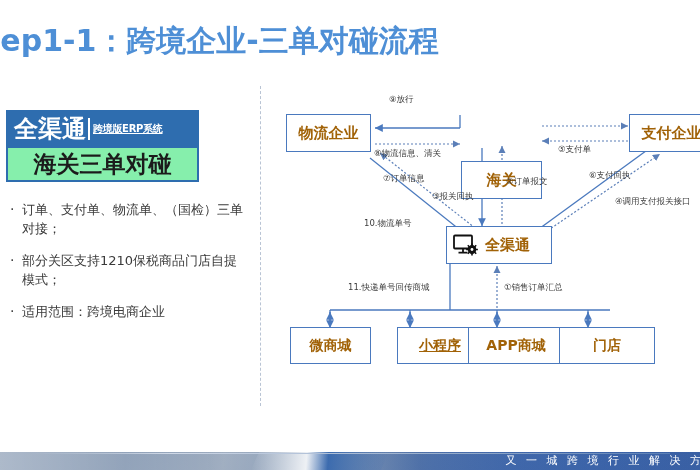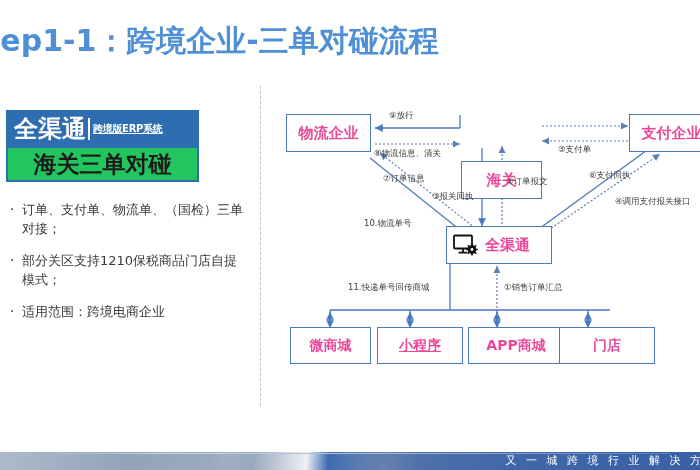--- a/index.html
+++ b/index.html
@@ -40,21 +40,21 @@
   .badge-blue .bar{
     display:inline-block;width:2px;height:22px;background:#ffffff;
     margin:0 3px 0 2px;
   }
   .badge-blue .b2{
     color:#ffffff;font-size:10px;font-weight:bold;line-height:12px;
     letter-spacing:-0.3px;
     text-decoration:underline;
   }
   .badge-white{
-    background:#22c55e;border:2px solid #2E6DAF;border-top:none;
+    background:#86efac;border:2px solid #2E6DAF;border-top:none;
     height:34px;display:flex;align-items:center;justify-content:center;
     box-sizing:border-box;
   }
   .badge-white span{
     color:#1b1b1b;font-size:23px;font-weight:bold;letter-spacing:0px;
   }
 
   #bullets{margin-top:18px;padding-left:10px;}
   .bullet{
     display:flex;align-items:flex-start;margin-bottom:13px;
@@ -67,21 +67,21 @@
   .bullet .txt{flex:1 1 auto;}
 
   
   #diagram{position:absolute;left:270px;top:86px;width:430px;height:320px;}
   #diagram svg{position:absolute;left:0;top:0;}
 
   .node{
     position:absolute;box-sizing:border-box;
     border:1.6px solid #4A79BE;background:#ffffff;
     display:flex;align-items:center;justify-content:center;
-    color:#ec4899;font-weight:bold;letter-spacing:0px;
+    color:#a16207;font-weight:bold;letter-spacing:0px;
     z-index:3;
   }
   .node.top{font-size:15px;}
   .node.bottom{font-size:14px;}
   .node.center{font-size:15px;justify-content:flex-start;padding-left:6px;}
   .node.center .lbl{margin-left:6px;}
 
   .mon-ico{flex:0 0 auto;width:26px;height:22px;position:relative;}
 
   .edge-label{
@@ -231,31 +231,31 @@
           <circle cx="19" cy="15.5" r="4.2" fill="#111"></circle>
           <circle cx="19" cy="15.5" r="1.4" fill="#fff"></circle>
         </svg>
       </span>
       <span class="lbl">全渠通</span>
     </div>
 
     <div class="node bottom" style="left:20px;top:241px;width:81px;height:37px;">
       <span>微商城</span>
     </div>
-    <div class="node bottom" style="left:107px;top:241px;width:86px;height:37px;text-decoration:underline;">
+    <div class="node bottom" style="left:127px;top:241px;width:86px;height:37px;text-decoration:underline;">
       <span>小程序</span>
     </div>
     <div class="node bottom" style="left:198px;top:241px;width:96px;height:37px;">
       <span>APP商城</span>
     </div>
     <div class="node bottom" style="left:289px;top:241px;width:96px;height:37px;">
       <span>门店</span>
     </div>
 
-    <div class="edge-label" style="left:119px;top:24px;">⑨放行</div>
+    <div class="edge-label" style="left:119px;top:8px;">⑨放行</div>
     <div class="edge-label" style="left:104px;top:62px;">⑧物流信息、清关</div>
     <div class="edge-label" style="left:288px;top:58px;">⑤支付单</div>
     <div class="edge-label" style="left:319px;top:84px;">⑥支付回执</div>
     <div class="edge-label" style="left:113px;top:87px;">⑦订单信息</div>
     <div class="edge-label" style="left:162px;top:105px;">③报关回执</div>
     <div class="edge-label" style="left:236px;top:90px;">②订单报文</div>
     <div class="edge-label" style="left:345px;top:110px;">④调用支付报关接口</div>
     <div class="edge-label" style="left:62px;top:132px;margin-left:32px;">10.物流单号</div>
     <div class="edge-label" style="left:78px;top:196px;">11.快递单号回传商城</div>
     <div class="edge-label" style="left:234px;top:196px;">①销售订单汇总</div>

